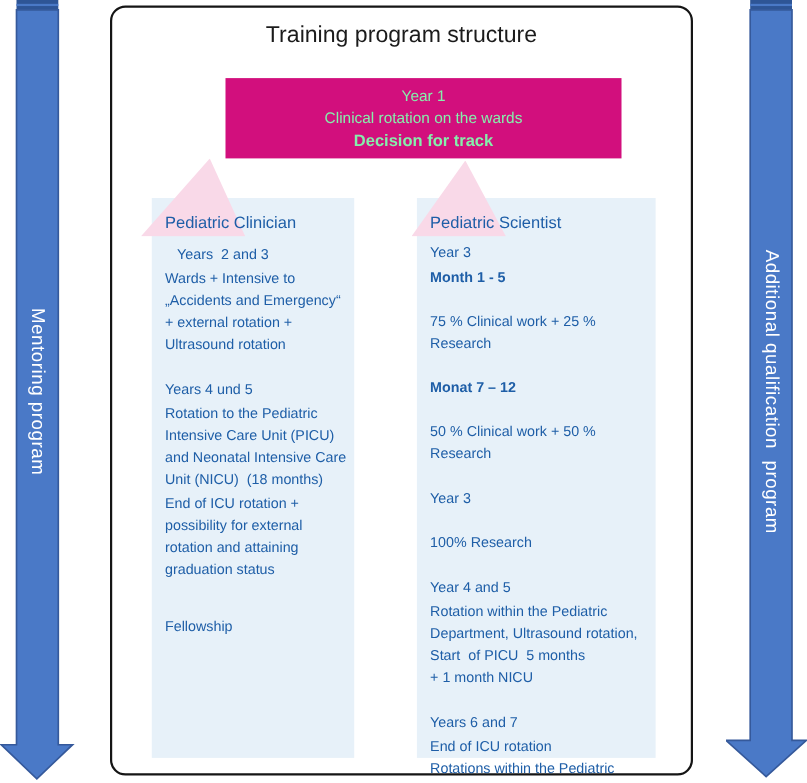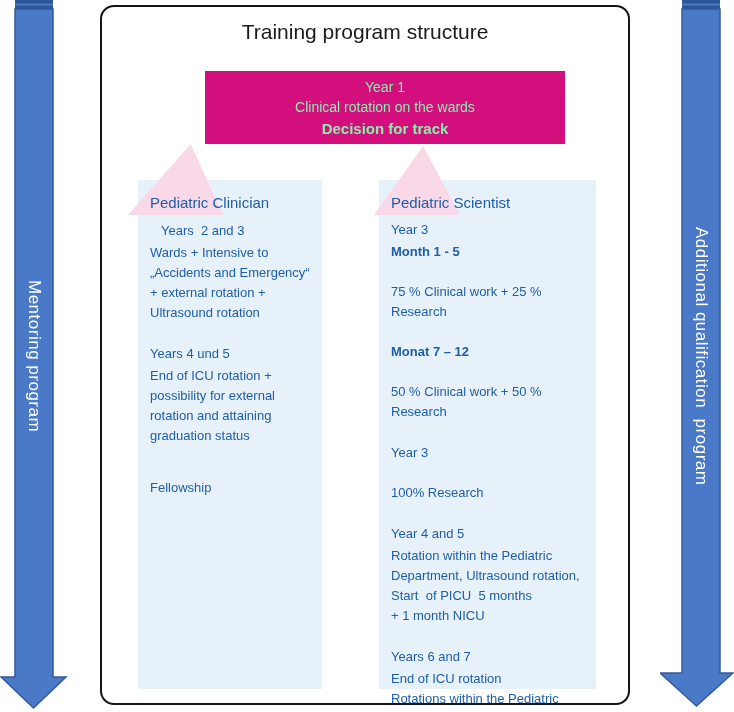--- a/index.html
+++ b/index.html
@@ -83,20 +83,21 @@
 
     <div class="tri tri-left"></div>
     <div class="tri tri-right"></div>
 
     <div class="col col-left">
       <div class="col-inner">
         <div class="col-header">Pediatric Clinician</div>
         <div class="item mt10">Years  2 and 3</div>
         <div class="item mt2">Wards + Intensive to „Accidents and Emergency“ + external rotation + Ultrasound rotation</div>
         <div class="item gap">Years 4 und 5</div>
+        <div class="item mt2">Rotation to the Pediatric Intensive Care Unit (PICU) and Neonatal Intensive Care Unit (NICU)  (18 months)</div>
         <div class="item mt2">End of ICU rotation + possibility for external rotation and attaining graduation status</div>
         <div class="item gap-lg">Fellowship</div>
       </div>
     </div>
 
     <div class="col col-right">
       <div class="col-inner">
         <div class="col-header">Pediatric Scientist</div>
         <div class="item mt8">Year 3</div>
         <div class="item mt2 bold">Month 1 - 5</div>

